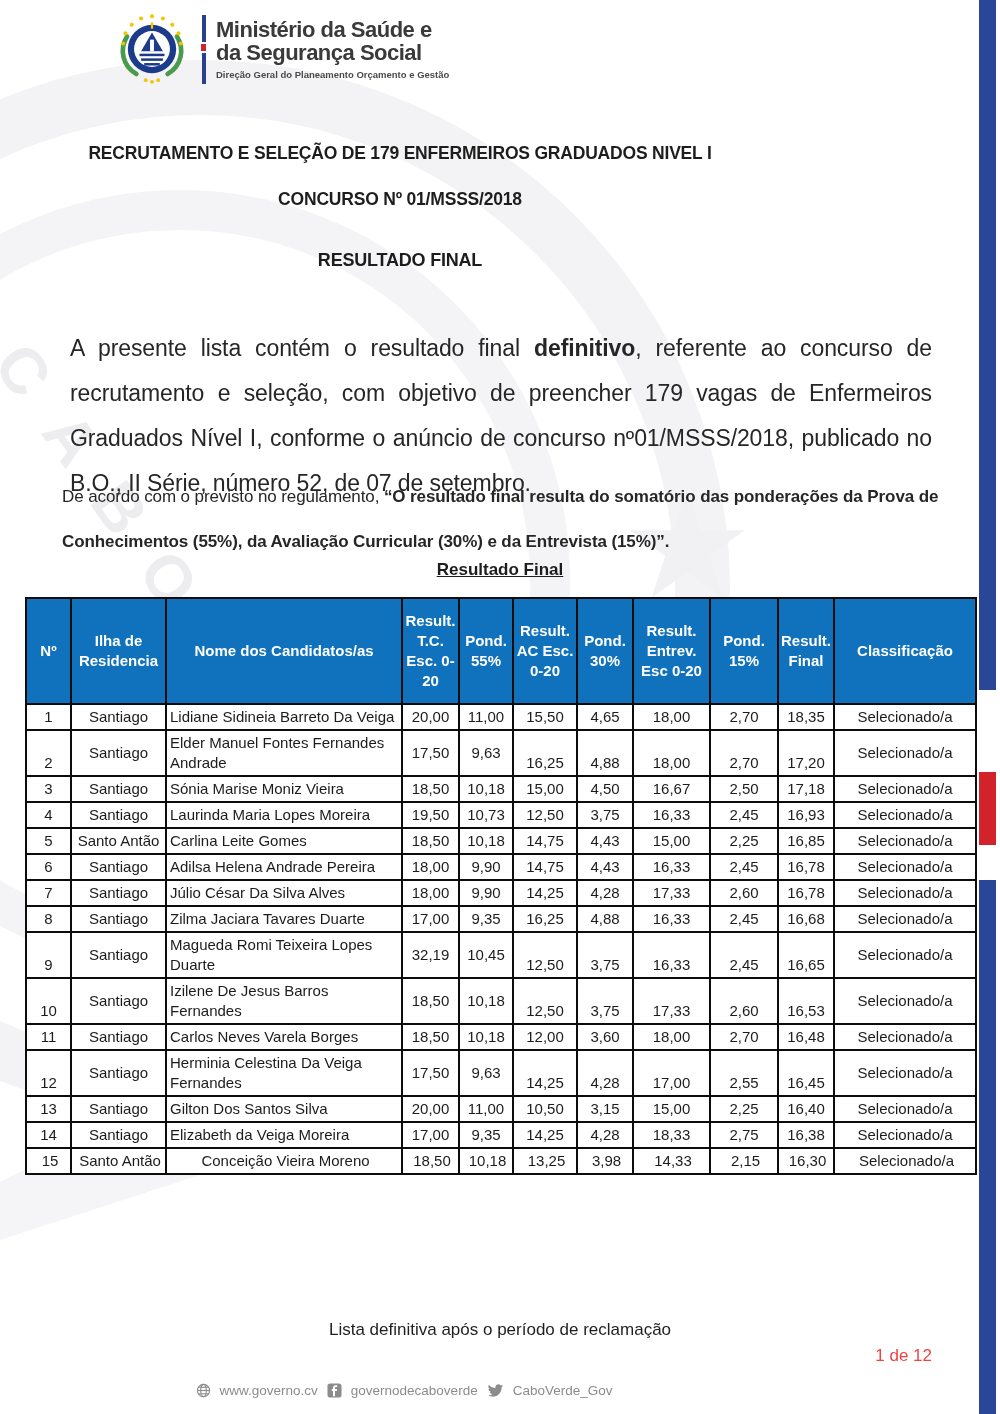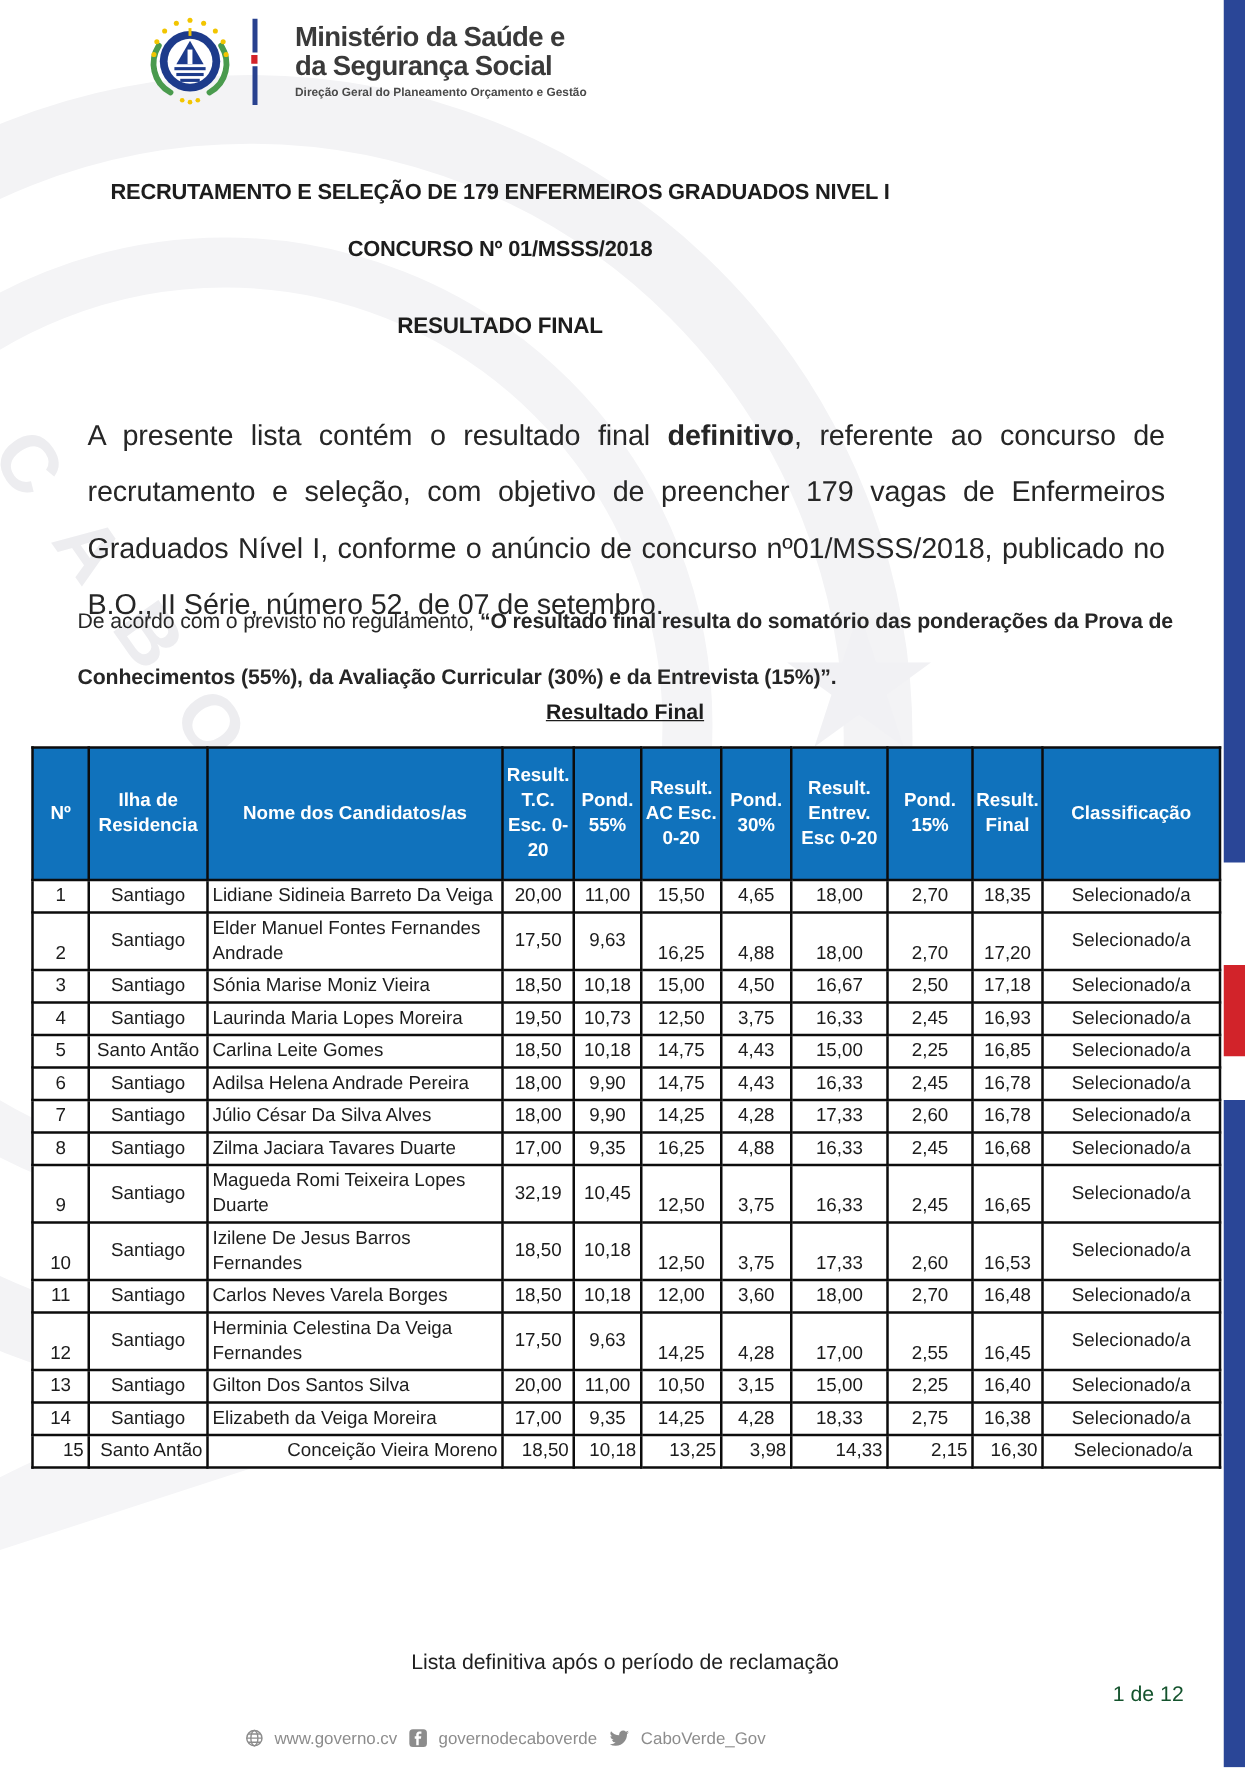--- a/index.html
+++ b/index.html
@@ -23,21 +23,21 @@
   .edge-blue-top{top:0;height:690px;background:var(--bar-blue);}
   .edge-red{top:772px;height:73px;background:var(--bar-red);}
   .edge-blue-bottom{top:880px;height:534px;background:var(--bar-blue);}
   
   .logo{position:absolute;left:113px;top:10px;display:flex;align-items:center;gap:10px;}
   .logo svg{display:block;}
   .logo-sep{display:flex;flex-direction:column;align-items:center;width:5px;}
   .logo-sep .b1{width:4px;height:27px;background:#28418f;}
   .logo-sep .rd{width:5px;height:7px;background:#d2232a;margin:2px 0;}
   .logo-sep .b2{width:4px;height:31px;background:#28418f;}
-  .logo-text{line-height:1.05;margin-left:20px;}
+  .logo-text{line-height:1.05;}
   .logo-min{font-size:22px;font-weight:bold;color:#3a3a3a;letter-spacing:-0.5px;}
   .logo-dep{font-size:9.5px;font-weight:bold;color:#4a4a4a;margin-top:5px;
             border-top:1px solid transparent;}
   
   .titles{position:absolute;left:0;top:143px;width:800px;text-align:center;color:#1d1d1d;}
   .title-l1{font-size:17.5px;font-weight:bold;letter-spacing:-0.2px;}
   .title-l2{font-size:17.5px;font-weight:bold;margin-top:25px;letter-spacing:-0.2px;}
   .title-l3{font-size:18px;font-weight:bold;margin-top:40px;letter-spacing:-0.2px;}
   
   .para1{position:absolute;left:70px;top:303px;width:862px;font-size:23px;line-height:45px;
@@ -57,27 +57,27 @@
   col.w-num{width:45px;}  col.w-ilha{width:95px;} col.w-nome{width:236px;}
   col.w-tc{width:57px;}   col.w-p55{width:54px;}  col.w-ac{width:64px;}
   col.w-p30{width:56px;}  col.w-ent{width:77px;}  col.w-p15{width:68px;}
   col.w-fin{width:56px;}  col.w-cla{width:142px;}
   td.c-num{text-align:center;vertical-align:bottom;padding-bottom:3px;}
   td.c-ilha{text-align:center;vertical-align:middle;}
   td.c-nome{text-align:left;vertical-align:middle;padding:2px 6px;}
   td.c-va{text-align:center;vertical-align:middle;}
   td.c-vb{text-align:center;vertical-align:bottom;padding-bottom:4px;}
   td.c-clasif{text-align:center;vertical-align:middle;}
-  tr.r-last td{text-align:right;vertical-align:middle;padding-left:6px;}
+  tr.r-last td{text-align:center;vertical-align:middle;padding-left:6px;}
   tr.r-last td.c-clasif{text-align:center;}
   
   .foot-note{position:absolute;left:0;top:1320px;width:1000px;text-align:center;
              font-size:17px;color:#1f1f1f;}
-  .page-num{position:absolute;left:15px;top:1346px;width:932px;text-align:right;
-            font-size:17px;color:#14532d;}
+  .page-num{position:absolute;left:0;top:1346px;width:932px;text-align:right;
+            font-size:17px;color:#ef4444;}
   .social{position:absolute;left:0;top:1383px;width:808px;display:flex;justify-content:center;
           align-items:center;gap:9px;color:#8c8c8c;font-size:13.5px;}
   .social .icon{display:inline-flex;align-items:center;}
   .social svg{display:block;}
 </style>
 </head>
 <body>
 
 <div class="page" style="--bar-blue: #2a4697; --bar-red: #d2232a; --head-blue: #1072bc;">
 

